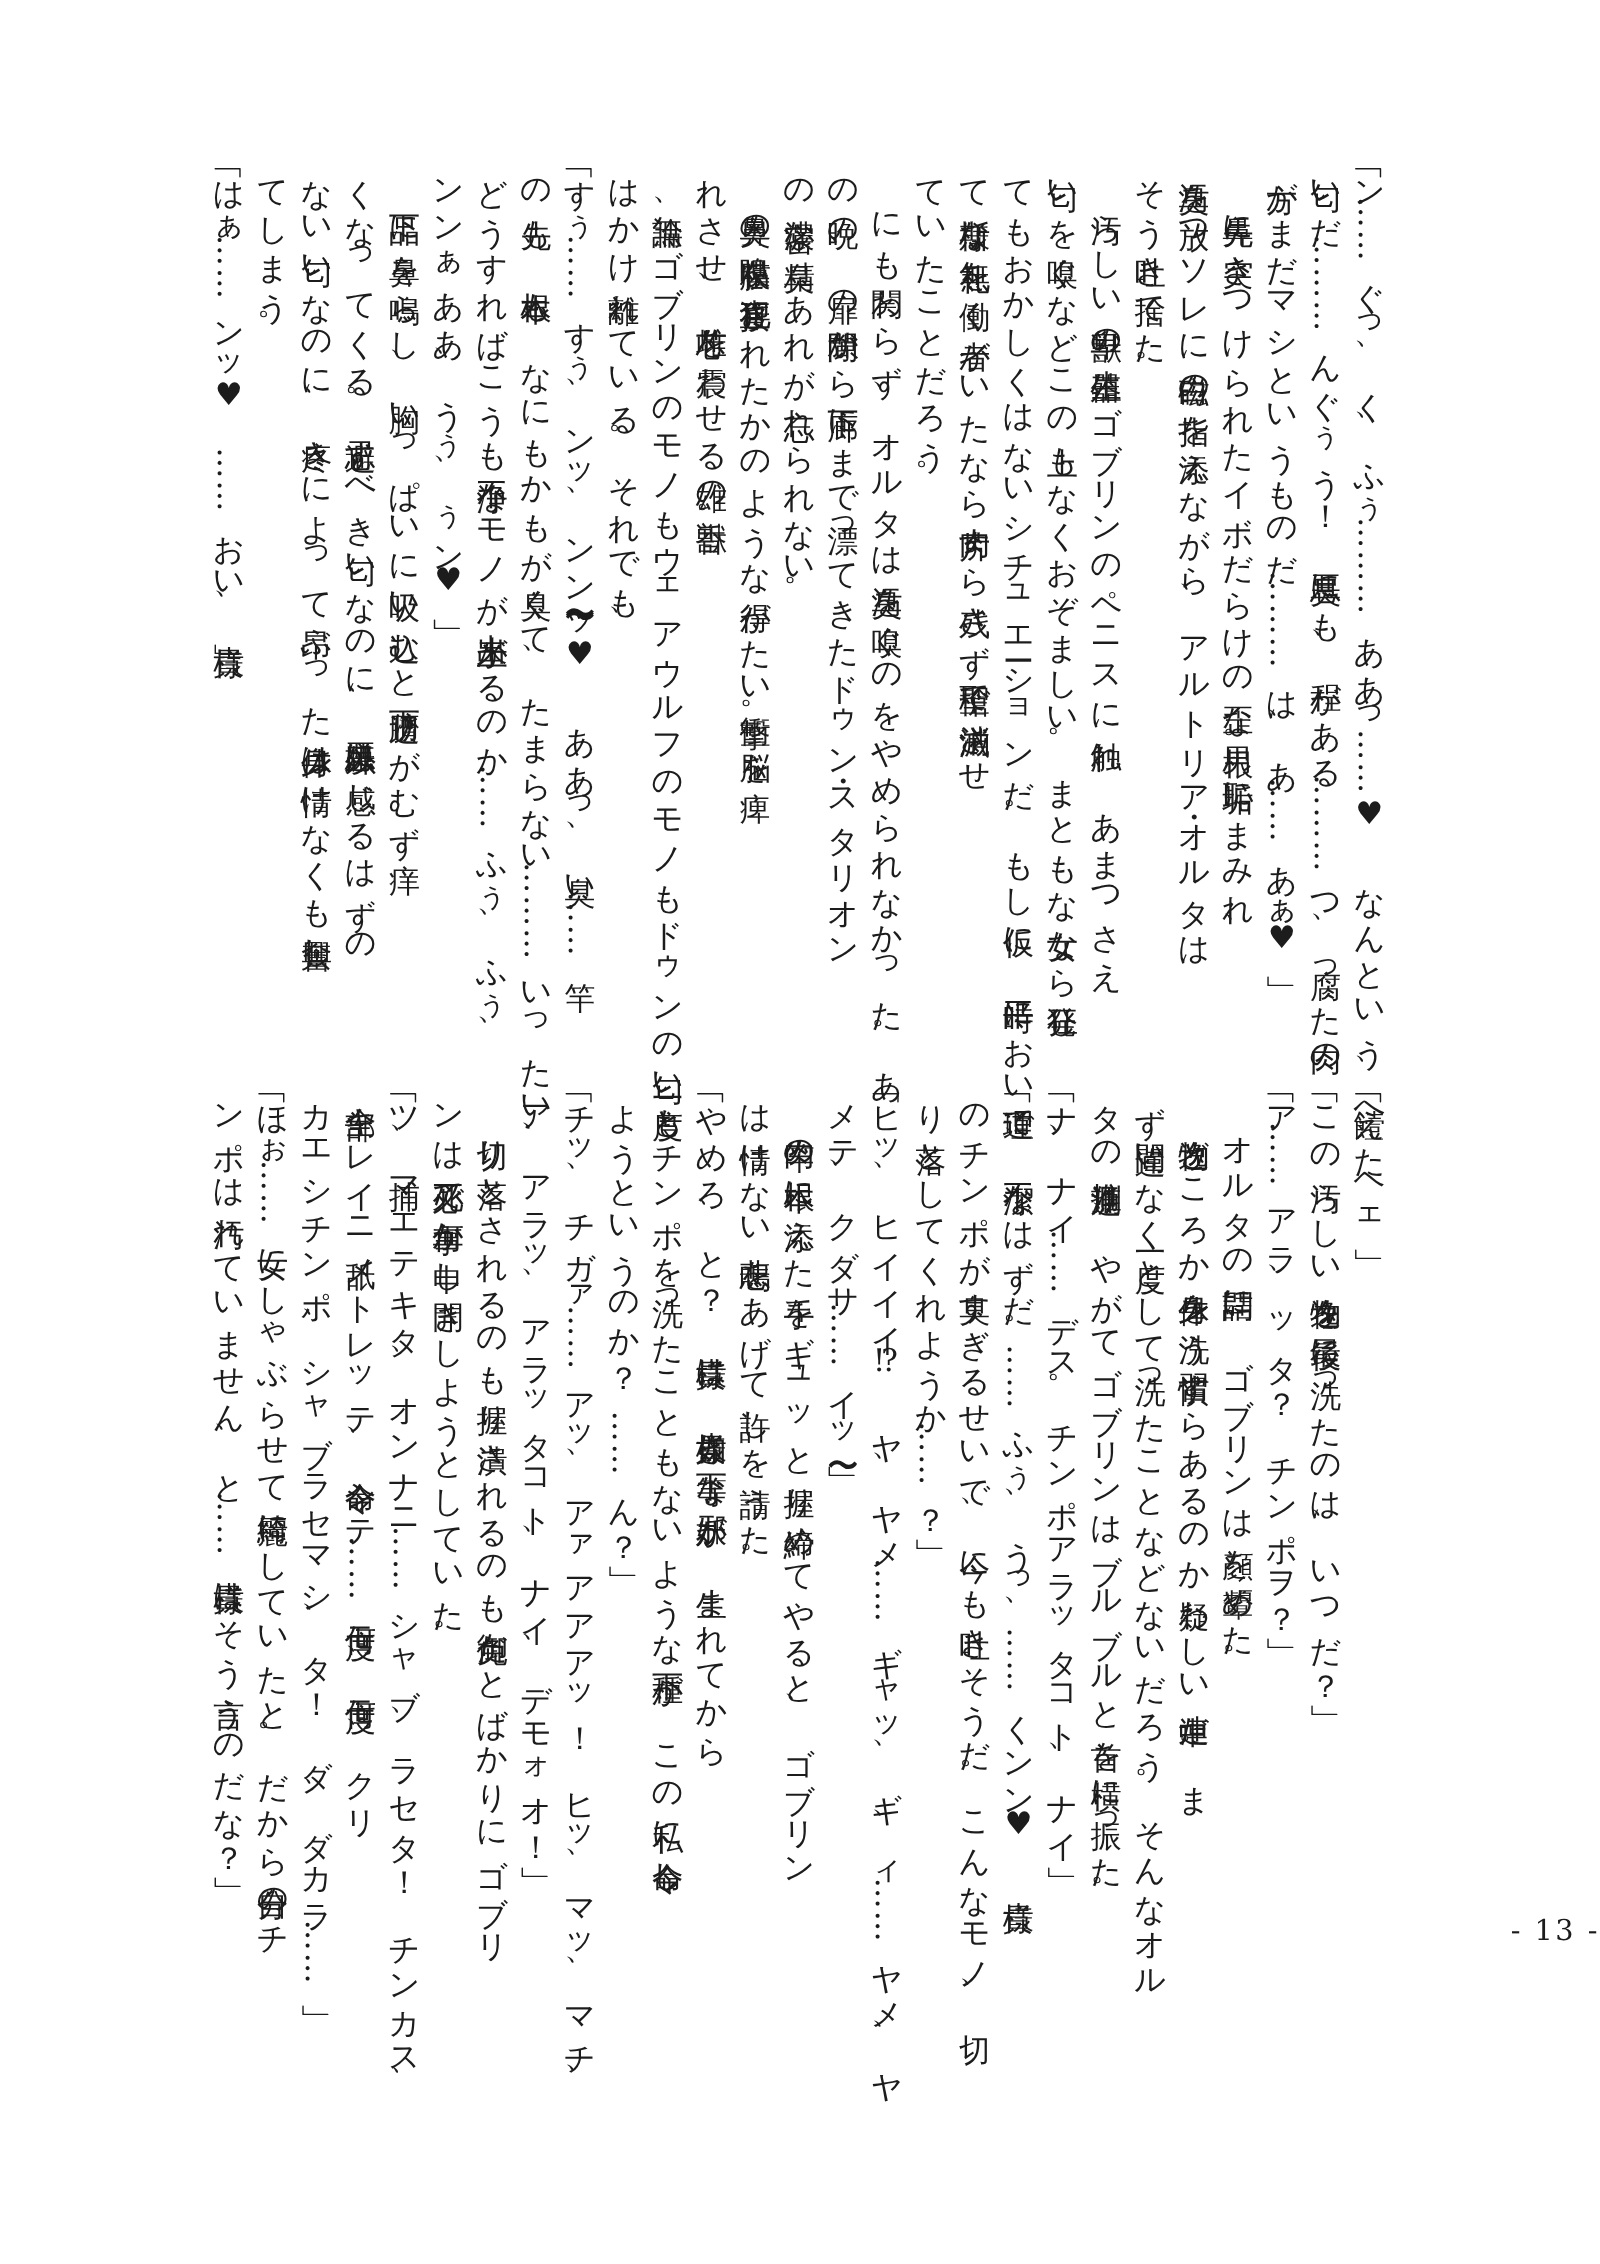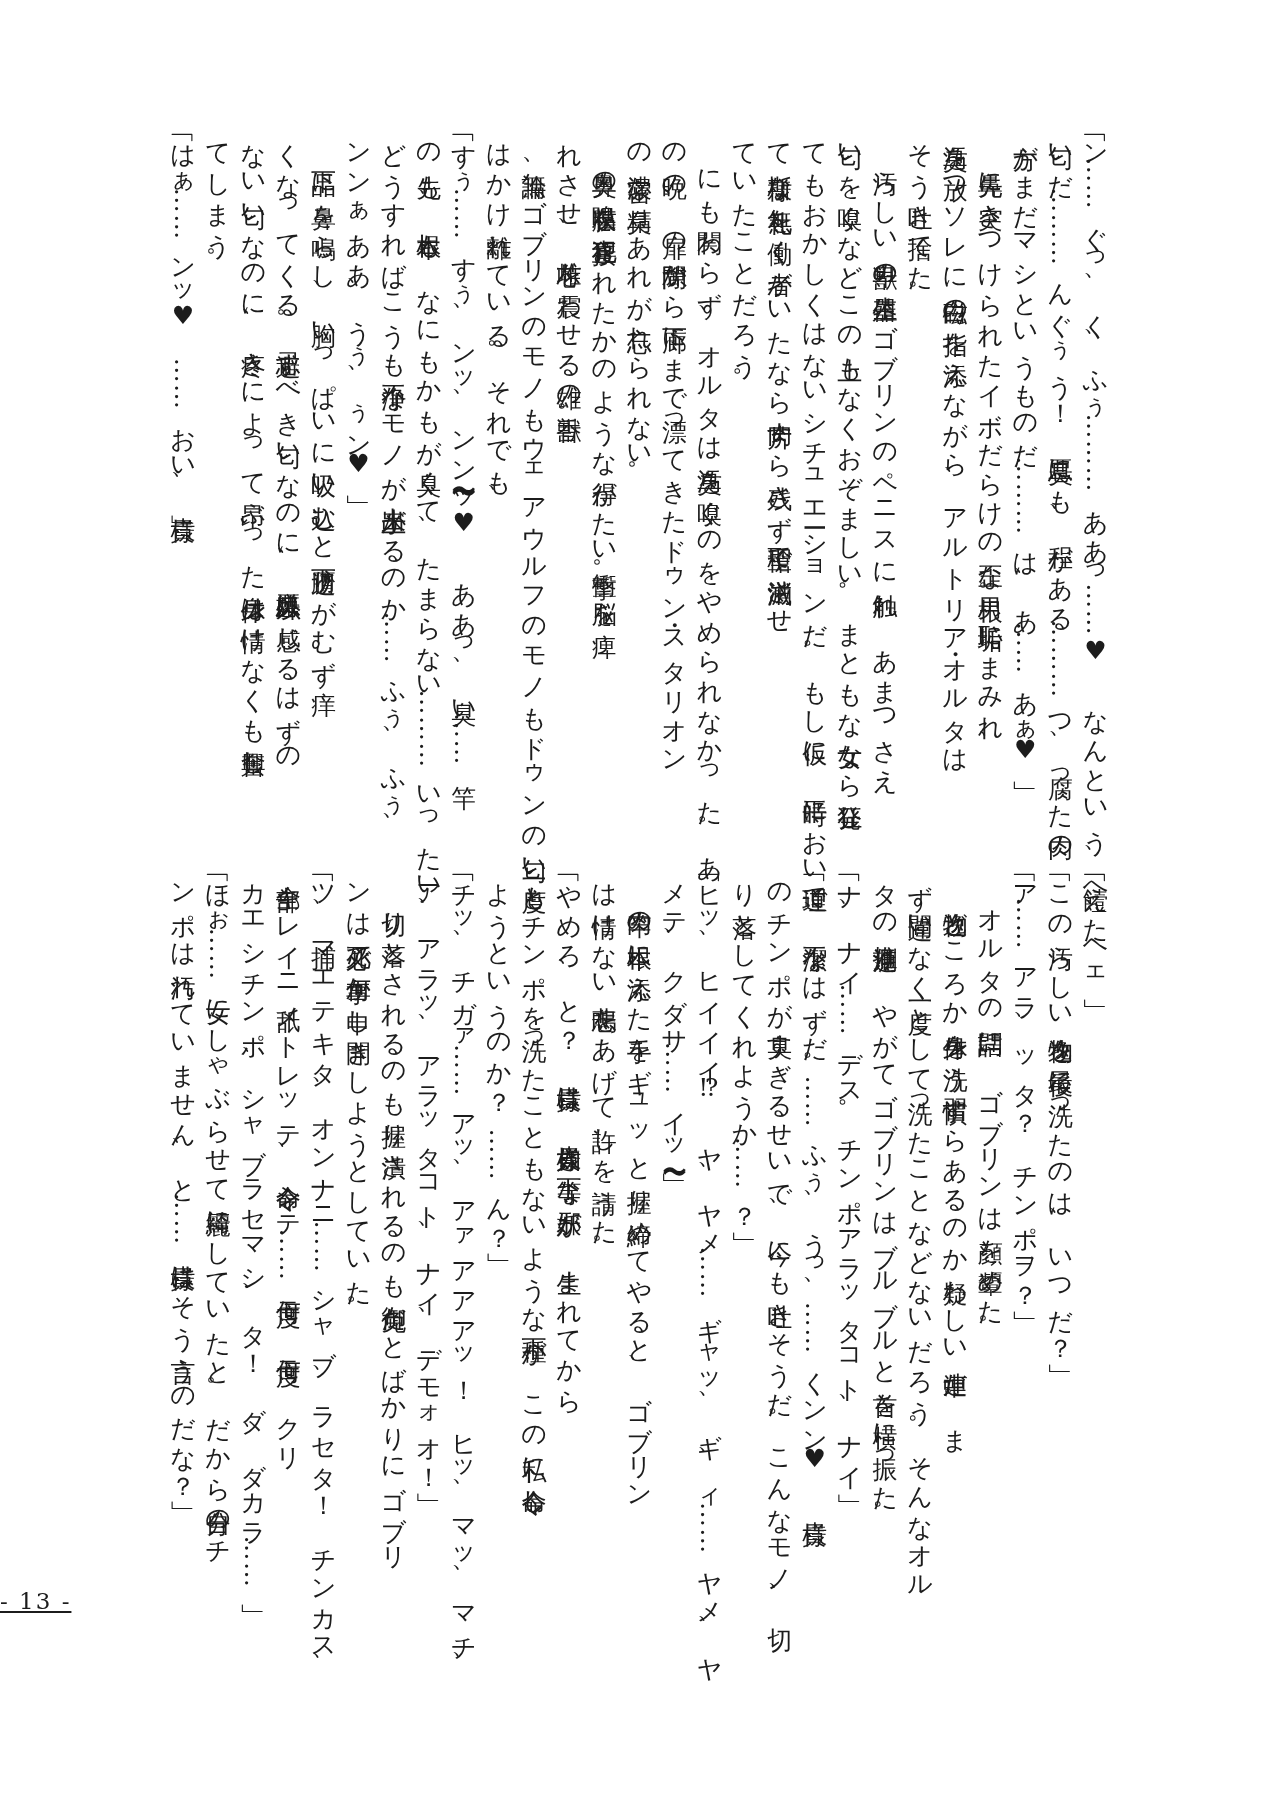--- a/index.html
+++ b/index.html
@@ -27,28 +27,27 @@
     line-height: 35.1px;
     letter-spacing: 1.4px;
   }
   .vblock.top { top: 126px; }
   .vblock.bottom { top: 866px; }
   .tcol {
     white-space: nowrap;
   }
   .pagenum {
     position: absolute;
-    top: 1588px;
+    top: 1532px;
     left: 0;
     width: 100%;
-    text-align: left;
+    text-align: right;
     font-size: 23px;
     letter-spacing: 2px;
     color: #1c1c1c;
-    text-decoration: underline;
   }
 </style>
 </head>
 <body>
 
 <div class="page">
   <div class="vblock top">
       <div class="tcol">「ン……ぐっ、く、ふぅ………ああっ……♥　なんという、饐えた</div>
       <div class="tcol">匂いだ………んぐぅう！　悪臭にも、程がある………つ、腐った肉の</div>
       <div class="tcol">方がまだマシというものだ………は、あ……あぁ♥」</div>

